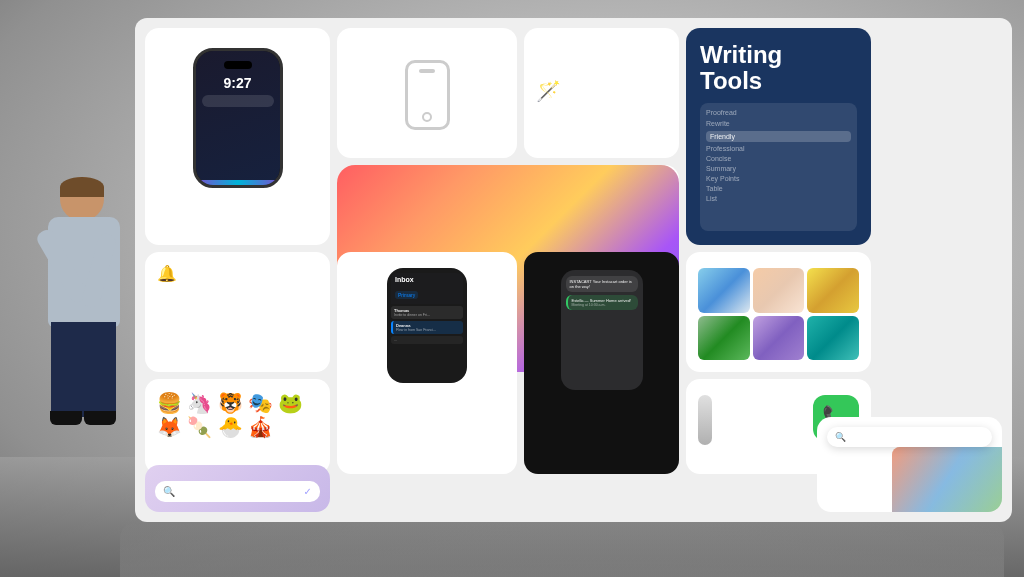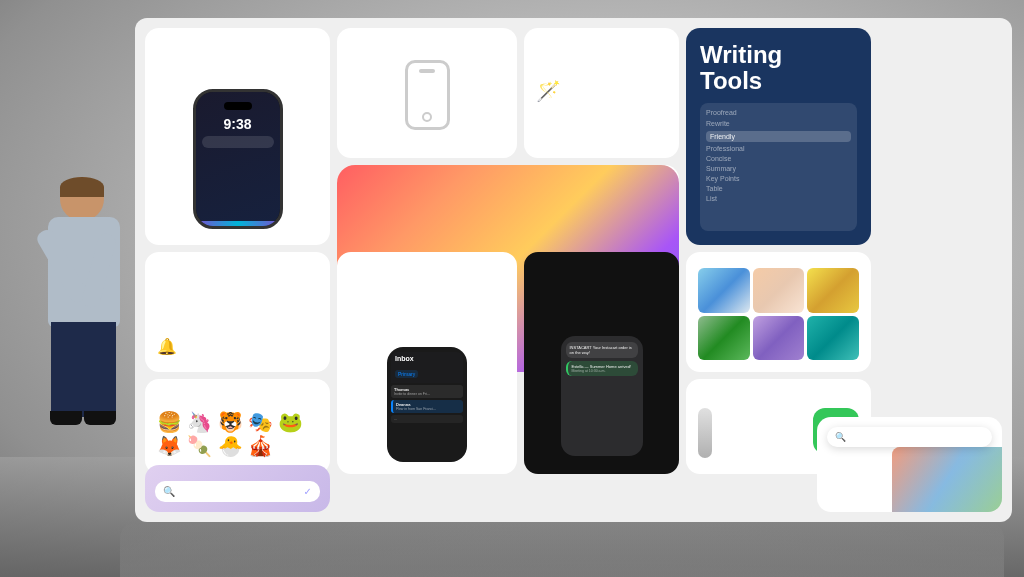--- a/index.html
+++ b/index.html
@@ -37,21 +37,20 @@
       height: 320px;
       z-index: 10;
     }
 
     .card {
       background: white;
       border-radius: 14px;
       padding: 12px;
       position: relative;
       overflow: hidden;
-      justify-content: flex-end;
     }
 
     .card-label {
       font-size: 11px;
       color: #888;
       margin-bottom: 4px;
     }
 
     .siri-phone {
       width: 85px;
@@ -134,21 +133,21 @@
     <div class="board-inner" style="display:grid;grid-template-columns:185px 180px 155px 185px;grid-template-rows:130px 80px 120px 95px;gap:7px;width:100%;height:100%;">
 
       <div class="card span-r1-2-c1" style="grid-column:1;grid-row:1/3;display:flex;flex-direction:column;align-items:center;">
         <div class="card-label text-center"></div>
 
         <div class="siri-phone" style="width:90px;height:140px;background:#1a1a1a;border-radius:20px;margin:4px auto;position:relative;overflow:hidden;border:3px solid #333;">
           <div style="width:100%;height:100%;background:linear-gradient(160deg,#1a1a2e,#16213e);border-radius:17px;padding:10px 6px;">
 
             <div style="width:28px;height:8px;background:#000;border-radius:4px;margin:0 auto 6px;"></div>
 
-            <div style="font-size:14px;font-weight:700;color:white;text-align:center;margin-bottom:4px;">9:38</div>
+            <div style="font-size:14px;font-weight:700;color:white;text-align:center;margin-bottom:4px;">9:27</div>
 
             <div style="background:rgba(255,255,255,0.12);border-radius:8px;padding:5px;margin-bottom:3px;">
               <div style="font-size:5px;color:rgba(255,255,255,0.9);margin-bottom:2px;"></div>
               <div style="font-size:4px;color:rgba(255,255,255,0.6);"></div>
               <div style="font-size:4px;color:rgba(255,255,255,0.6);"></div>
             </div>
           </div>
 
           <div style="position:absolute;bottom:0;left:0;right:0;height:5px;background:linear-gradient(90deg,#7b4fcf,#00b4d8,#7b4fcf);border-radius:0 0 17px 17px;"></div>
         </div>

